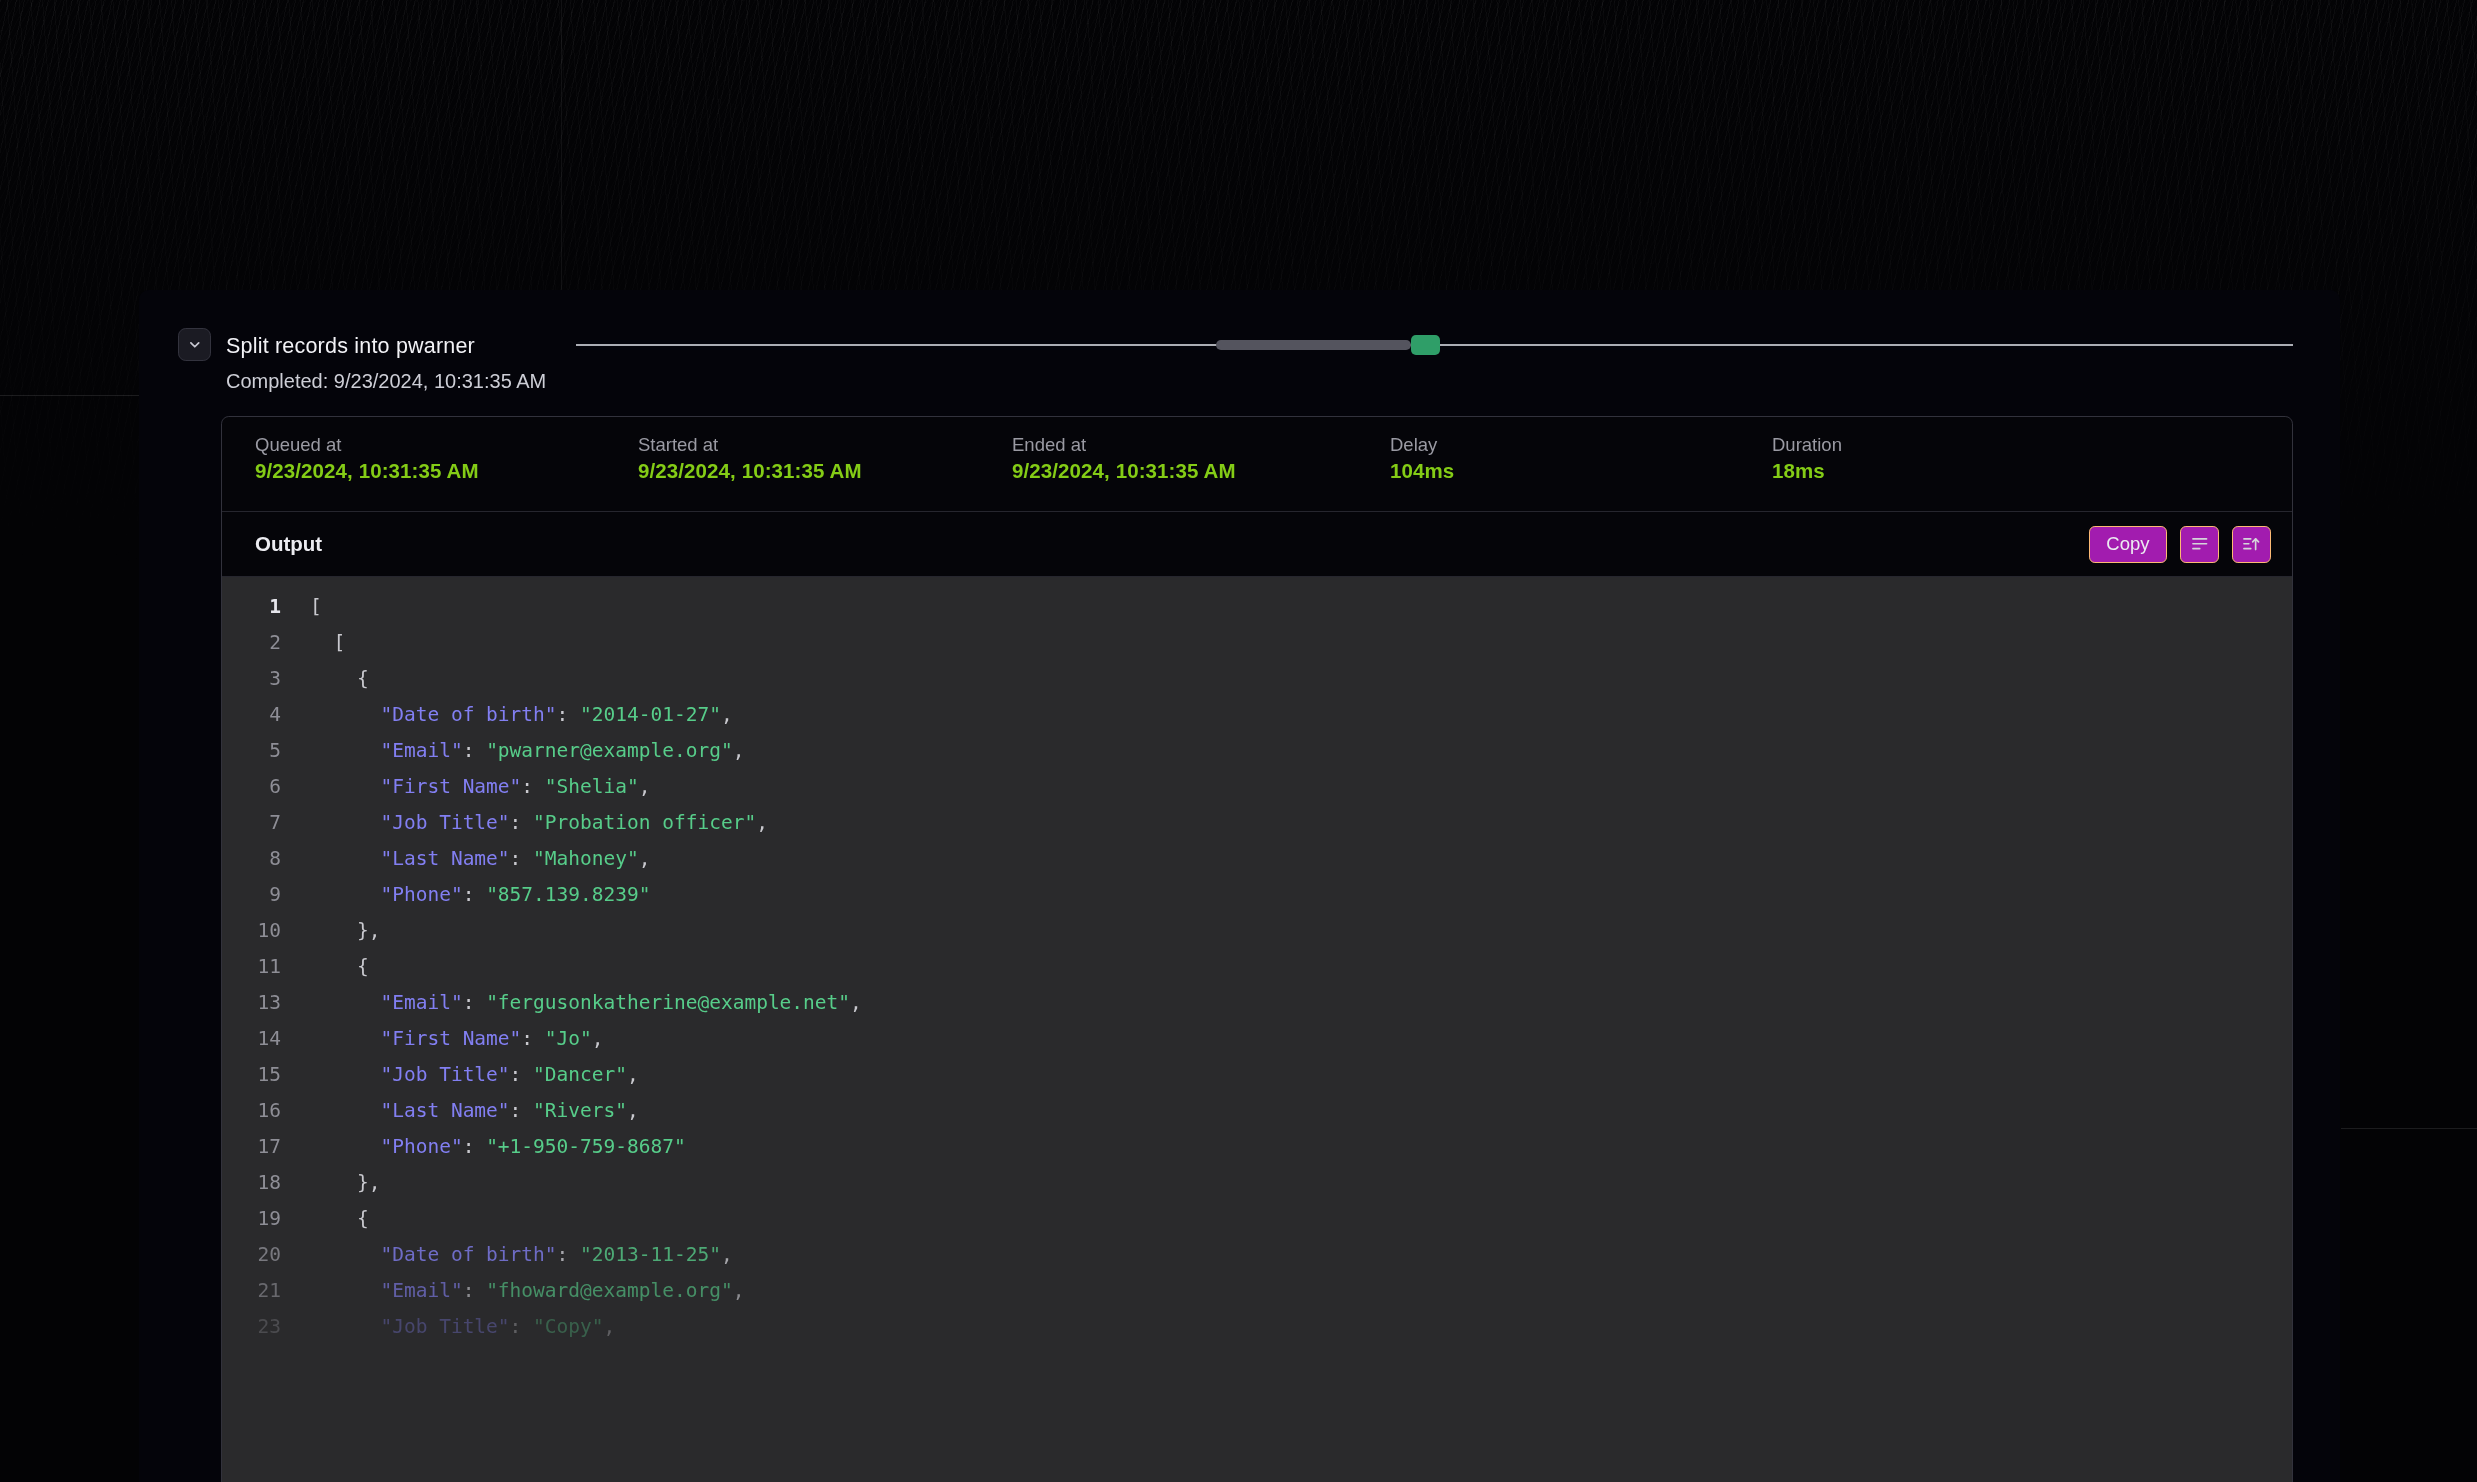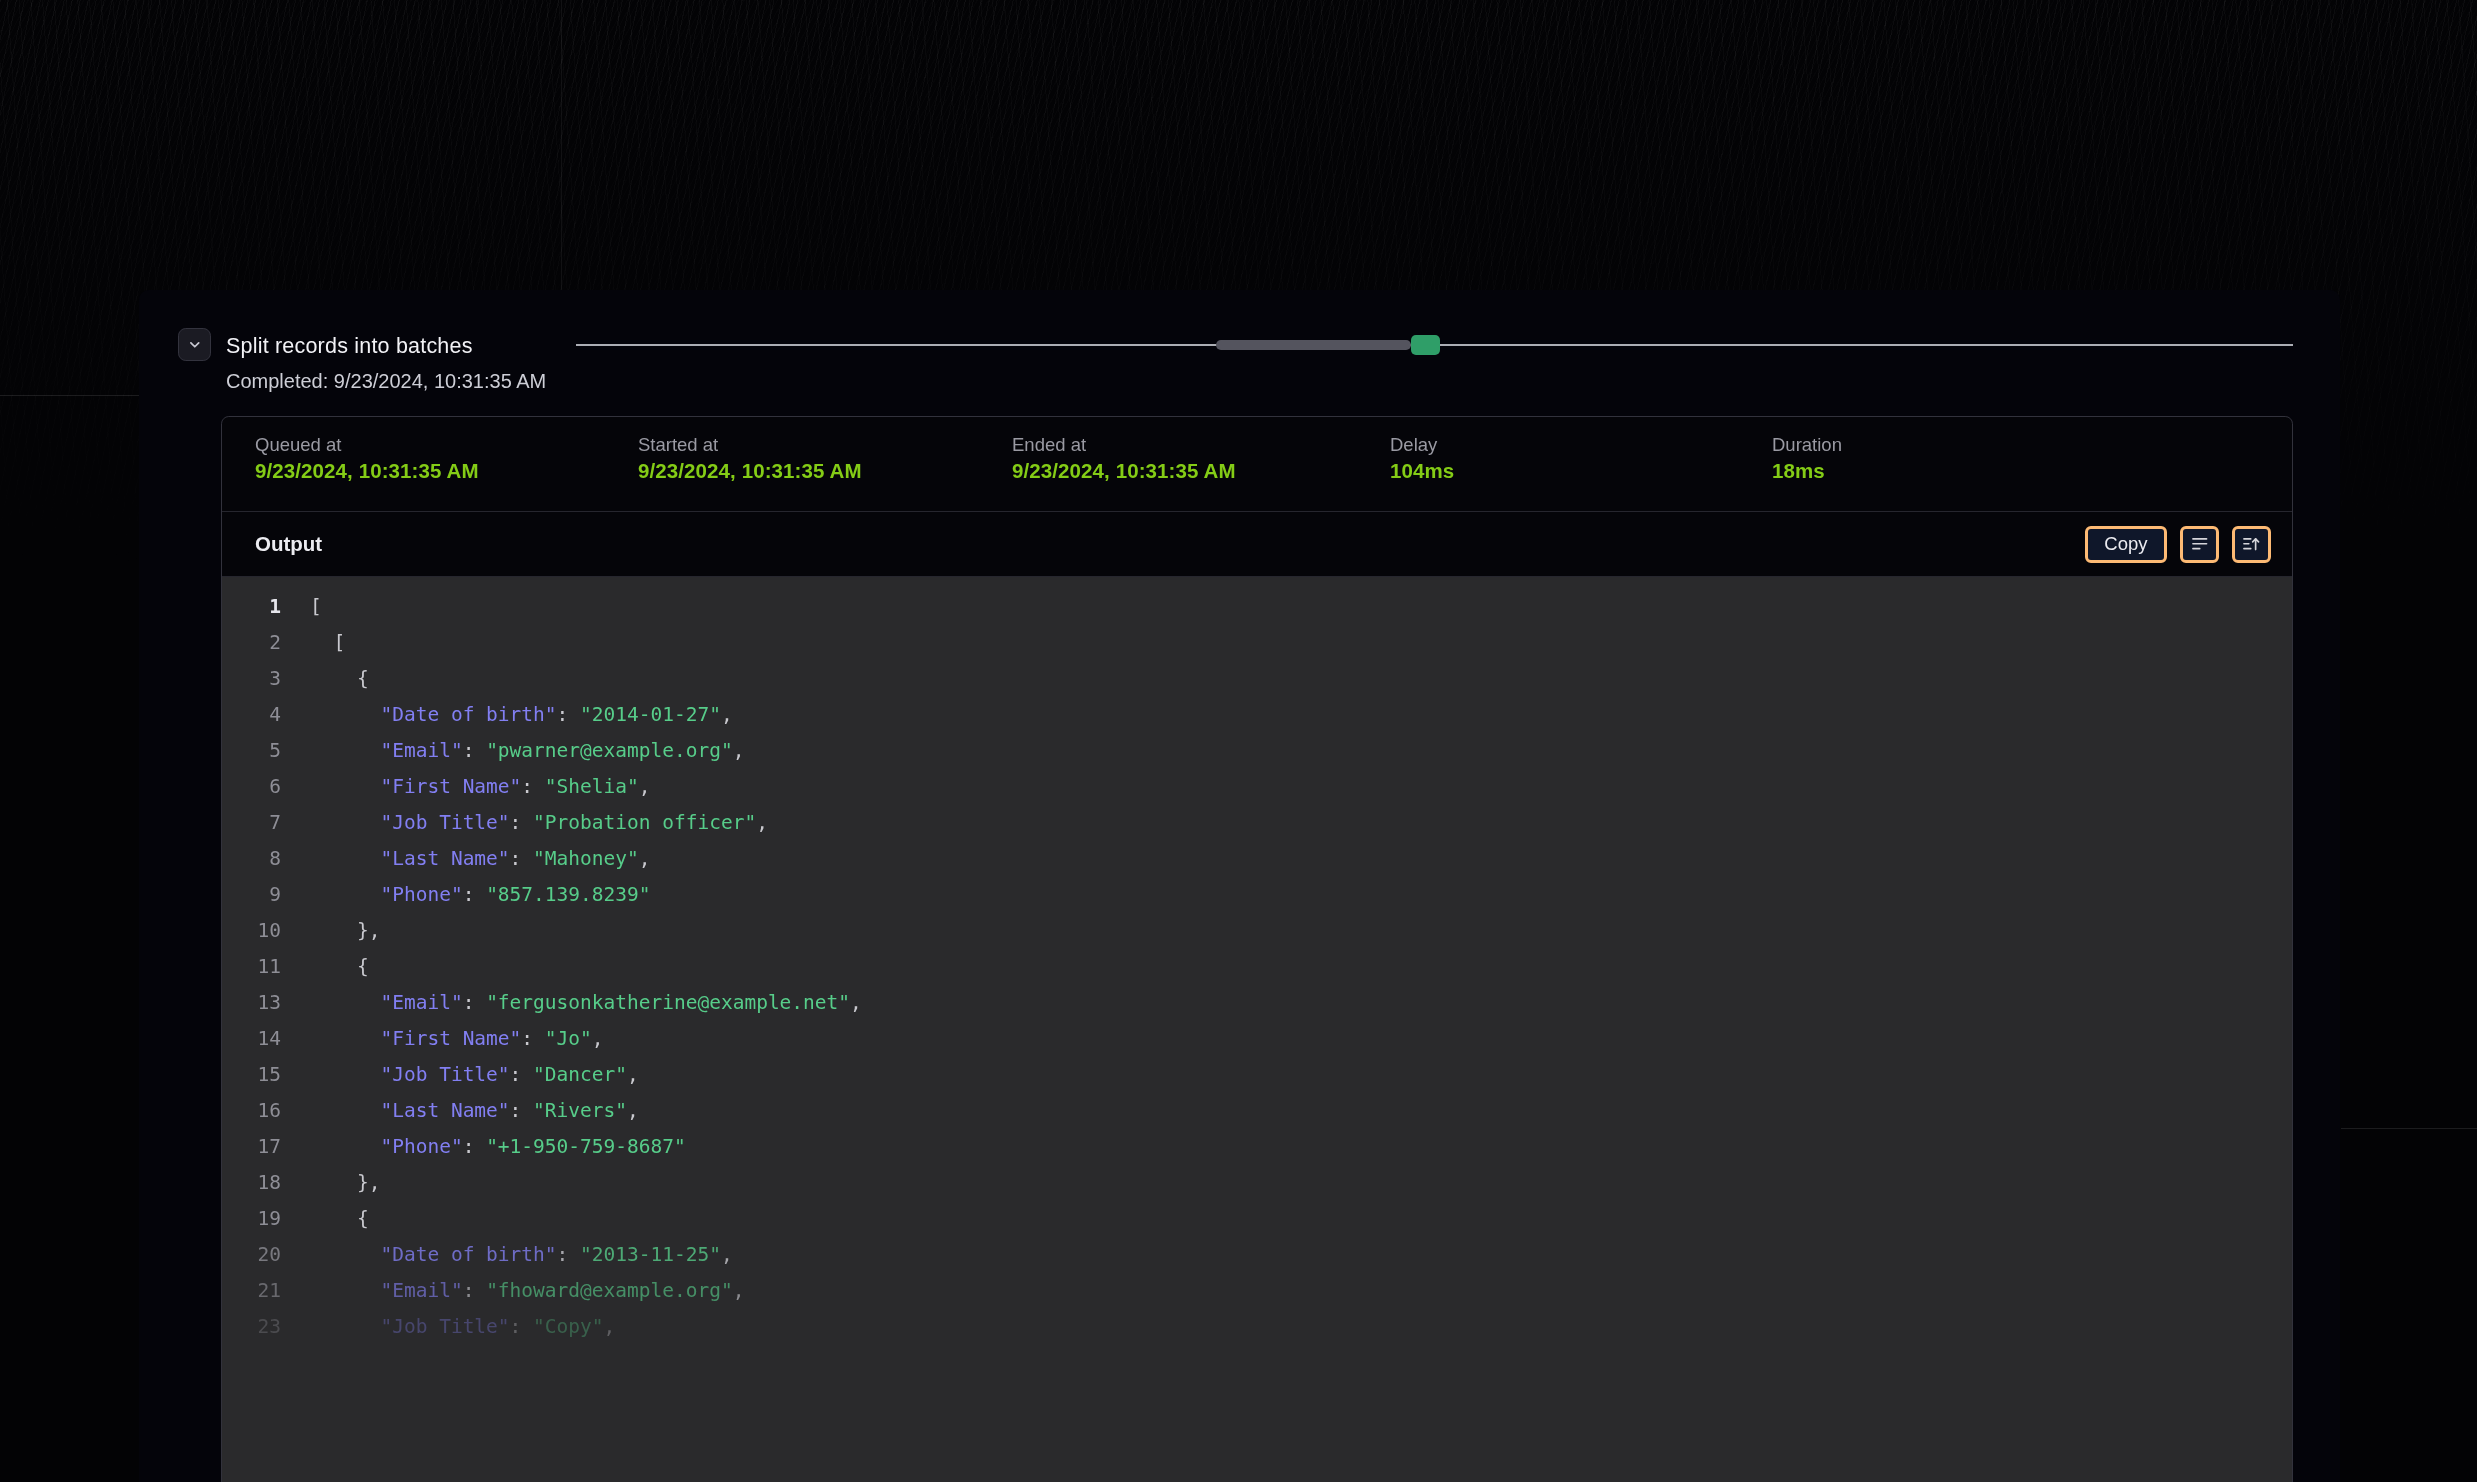--- a/index.html
+++ b/index.html
@@ -48,21 +48,21 @@
 
   .card-meta { height: 95px; flex: none; display: grid; grid-template-columns: 383px 374px 378px 382px 1fr; padding: 16.6px 0 0 33px; border-bottom: 1px solid #26262e; }
   .meta-field { display: flex; flex-direction: column; gap: 3px; }
   .meta-label { font-size: 18.5px; color: #9a9aa3; font-weight: 400; }
   .meta-value { font-size: 20.5px; color: #84cc16; font-weight: 700; letter-spacing: 0.1px; }
 
   .output-bar { height: 65px; flex: none; display: flex; align-items: center; padding: 0 21.5px 0 33px; border-bottom: 1px solid #26262e; }
   .output-title { font-size: 20.5px; color: #ececf1; font-weight: 700; text-align: center; }
   .output-actions { margin-left: auto; display: flex; align-items: center; gap: 12.7px; }
   .btn {
-    height: 37px; border: 3px solid #fdba74; border-radius: 5.9px; background: #0f172a;
+    height: 37px; border: 1px solid #fdba74; border-radius: 5.9px; background: #a21caf;
     color: #ececf1; font-size: 18.5px; font-family: "Liberation Sans", sans-serif;
     display: flex; align-items: center; justify-content: center; cursor: pointer;
   }
   .btn-copy { padding: 0 16.6px; }
   .btn-icon { width: 39px; }
 
   
   .code-area { flex: 1; background: #2a2a2c; overflow: hidden; padding-top: 11.7px; cursor: text; }
   .code-line { display: flex; height: 36px; line-height: 36px; font-family: "DejaVu Sans Mono", monospace; font-size: 19.5px; }
   .line-num { flex: none; width: 59px; text-align: right; color: var(--line-num, #8e8e96); }
@@ -84,21 +84,21 @@
   <div class="panel">
 
     <div class="collapse-btn">
       <span style="display:flex;">
         <svg width="15.6" height="15.6" viewBox="0 0 16 16">
             <path d="M4 6l4 4 4-4" stroke="#c8c8d2" stroke-width="1.8" fill="none" stroke-linecap="round" stroke-linejoin="round"></path>
           </svg>
       </span>
     </div>
 
-    <div class="run-title">Split records into batches</div>
+    <div class="run-title">Split records into pwarner</div>
     <div class="run-status">Completed: 9/23/2024, 10:31:35 AM</div>
 
     <div class="timeline">
       <div class="timeline-track"></div>
       <div class="timeline-buffer"></div>
       <div class="timeline-thumb"></div>
     </div>
 
     <div class="card">
 

